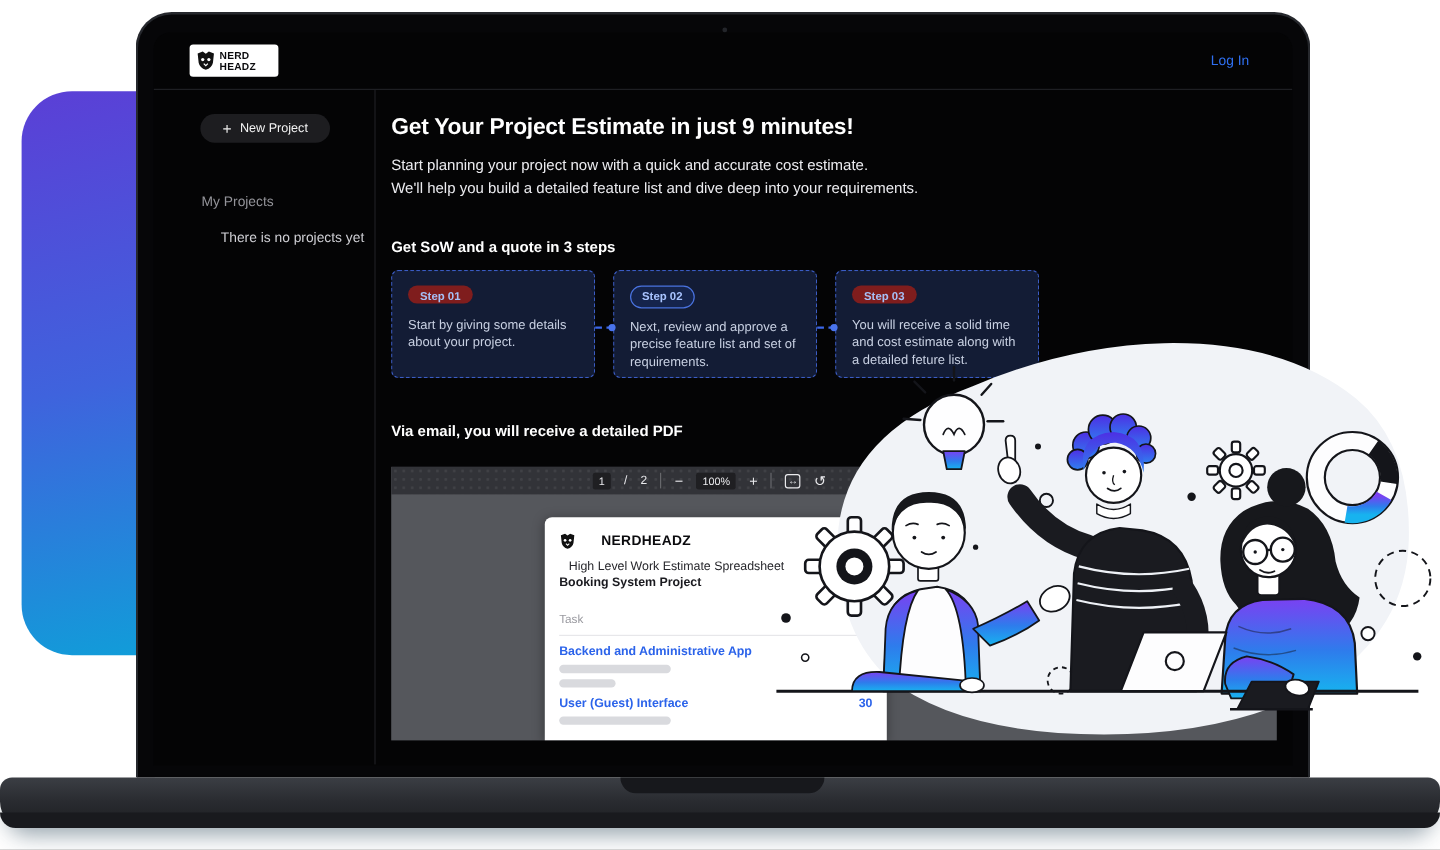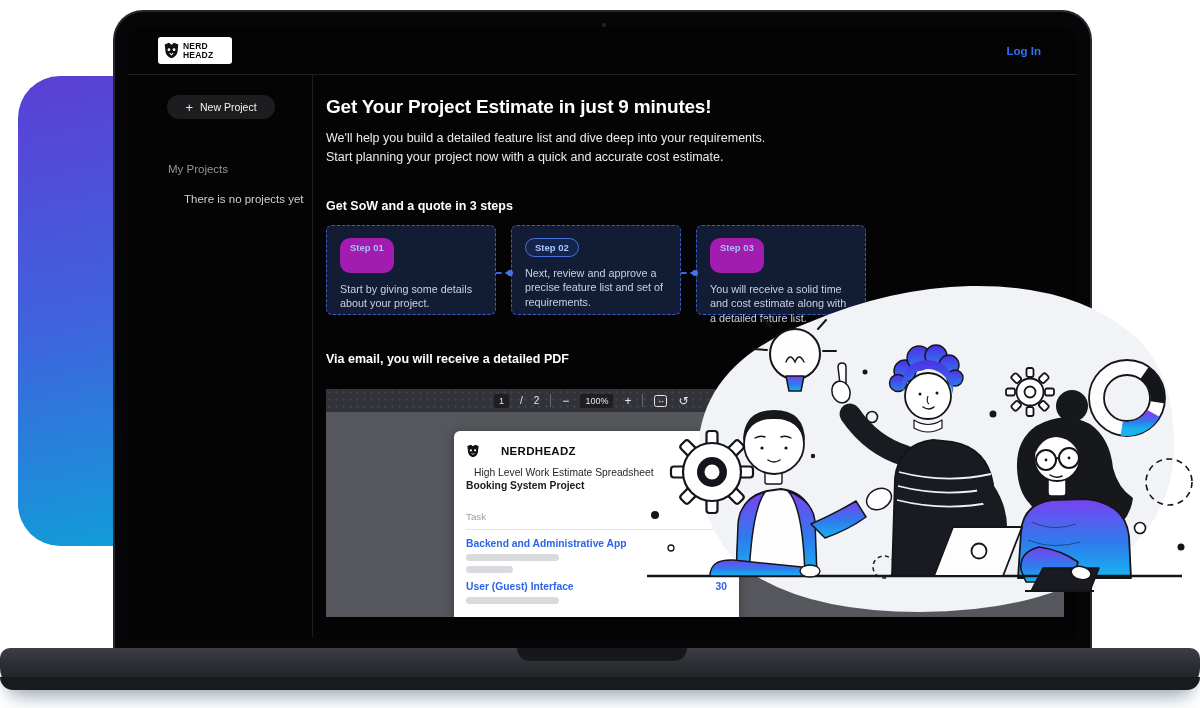--- a/index.html
+++ b/index.html
@@ -29,41 +29,41 @@
 
   
   .app { position:absolute; left:13px; top:15px; width:949px; height:611px;
     background:#040405; border-radius:14px 14px 0 0; overflow:hidden; color:#fff; }
   .app-header { position:relative; height:48px; border-bottom:1px solid #1e1f23;
     display:flex; align-items:center; justify-content:space-between; padding:0 36px 0 30px; }
   .logo-box { background:#fff; border-radius:3px; width:74px; height:27px;
     display:flex; align-items:center; gap:3px; padding:0 5px; }
   .logo-text { color:#0b0b0e; font-weight:bold; font-size:8.5px; line-height:8.5px;
     letter-spacing:.2px; }
-  .login { color:#2f6ff0; font-size:11.5px; font-weight:bold; cursor:pointer; }
+  .login { color:#2f6ff0; font-size:11.5px; font-weight:normal; cursor:pointer; }
 
   .app-body { display:flex; height:562px; }
   .sidebar { width:185px; border-right:1px solid #1e1f23; padding:20px 0 0 39px; flex:none; }
   .btn-new-project { width:108px; height:24px; background:#1d1d20; border:none; color:#f2f2f2;
     border-radius:12px; font-size:10.5px; font-family:inherit; display:flex; align-items:center;
     justify-content:center; gap:7px; cursor:pointer; }
   .btn-new-project .plus { font-size:13px; line-height:13px; color:#e8e8e8; }
   .my-projects { margin-top:44px; margin-left:1px; color:#94949a; font-size:11.5px; }
   .empty-msg { margin-top:18px; margin-left:17px; color:#cfcfd4; font-size:11.5px; }
 
   .main { flex:1; position:relative; }
   .h1 { margin:21px 0 0 13px; font-size:19px; font-weight:bold; letter-spacing:-.2px; }
   .sub { margin:11px 0 0 13px; font-size:12.5px; line-height:18.5px; color:#ececf0; }
   .steps-h { margin:33px 0 12px 13px; font-size:12.5px; font-weight:bold; }
   .cards { margin-left:13px; display:flex; position:relative; width:560px; }
   .step-card { width:170px; height:90px; margin-right:15px; background:#131c35;
     border:1px dashed #3b5cc4; border-radius:6px; flex:none; }
   .step-card:last-child { margin-right:0; }
-  .badge { display:inline-block; margin:12px 0 0 13px; padding:4px 10px 20px;
-    background:#a21caf; color:#a6c0f6; font-size:9.5px; font-weight:bold; border-radius:10px; }
+  .badge { display:inline-block; margin:12px 0 0 13px; padding:4px 10px 0;
+    background:#7f1d1d; color:#a6c0f6; font-size:9.5px; font-weight:bold; border-radius:10px; }
   .step-card.c2 .badge { background:#15244c; border:1px solid #4a73e0; padding:3px 9px; color:#a9c4ff; }
   .card-text { margin:9px 13px 0; font-size:10.8px; line-height:14.3px; color:#c8d0e2; }
   .connector { position:absolute; top:47px; width:15px; border-top:2px dashed #3b66e8; }
   .connector.k1 { left:170px; } .connector.k2 { left:355px; }
   .connector::after { content:""; position:absolute; right:-2px; top:-4px; width:6px; height:6px;
     border-radius:50%; background:#4a74ec; }
   .pdf-h { margin:37px 0 23px 13px; font-size:12.5px; font-weight:bold; }
 
   
   .viewer { margin-left:13px; width:738px; height:228px; background:#55575c; position:relative;
@@ -125,22 +125,22 @@
             <span class="plus">+</span>
             <span>New Project</span>
           </button>
           <div class="my-projects">My Projects</div>
           <div class="empty-msg">There is no projects yet</div>
         </div>
 
         <div class="main">
           <div class="h1">Get Your Project Estimate in just 9 minutes!</div>
           <div class="sub">
+            <div>Start planning your project now with a quick and accurate cost estimate.</div>
             <div>We'll help you build a detailed feature list and dive deep into your requirements.</div>
-            <div>Start planning your project now with a quick and accurate cost estimate.</div>
           </div>
 
           <div class="steps-h">Get SoW and a quote in 3 steps</div>
           <div class="cards">
             <div class="step-card c1">
               <span class="badge">Step 01</span>
               <div class="card-text">Start by giving some details about your project.</div>
             </div>
             <div class="step-card c2">
               <span class="badge">Step 02</span>

